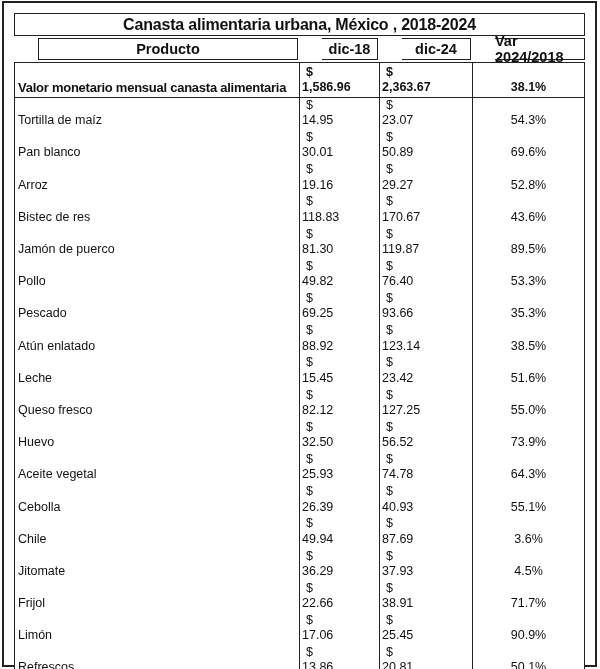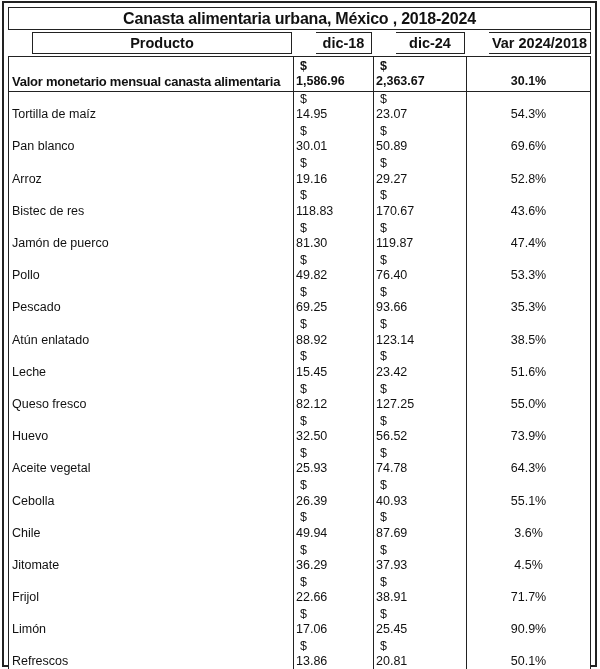--- a/index.html
+++ b/index.html
@@ -3,21 +3,21 @@
 <meta charset="utf-8">
 <style>
   html,body{margin:0;padding:0;}
   body{
     width:600px;height:669px;background:#ffffff;position:relative;
     font-family:"Liberation Sans","DejaVu Sans",sans-serif;color:#111;
     overflow:hidden;
   }
   .sheet{
     position:absolute;left:2px;top:1px;width:595px;height:666px;
-    box-sizing:border-box;border:2px solid #222;padding:4px;background:#fff;
+    box-sizing:border-box;border:2px solid #222;padding:10px;background:#fff;
   }
   
   .title-row{
     box-sizing:border-box;border:1.5px solid #222;height:23px;
     display:flex;align-items:center;justify-content:center;
     font-size:16px;font-weight:bold;letter-spacing:-0.2px;
   }
   
   .header-row{
     margin-top:2px;display:grid;grid-template-columns:284px 80px 93px 1fr;
@@ -68,21 +68,21 @@
       <div class="prow total">
     <div class="cell name">Valor monetario mensual canasta alimentaria</div>
     <div class="cell money bl d18">
       <span class="dollar">$</span>
       <span class="amount">1,586.96</span>
     </div>
     <div class="cell money bl d24">
       <span class="dollar">$</span>
       <span class="amount">2,363.67</span>
     </div>
-    <div class="cell pct bl">30.1%</div>
+    <div class="cell pct bl">38.1%</div>
   </div>
       <div class="prow">
     <div class="cell name">Tortilla de maíz</div>
     <div class="cell money bl d18">
       <span class="dollar">$</span>
       <span class="amount">14.95</span>
     </div>
     <div class="cell money bl d24">
       <span class="dollar">$</span>
       <span class="amount">23.07</span>
@@ -128,21 +128,21 @@
       <div class="prow">
     <div class="cell name">Jamón de puerco</div>
     <div class="cell money bl d18">
       <span class="dollar">$</span>
       <span class="amount">81.30</span>
     </div>
     <div class="cell money bl d24">
       <span class="dollar">$</span>
       <span class="amount">119.87</span>
     </div>
-    <div class="cell pct bl">47.4%</div>
+    <div class="cell pct bl">89.5%</div>
   </div>
       <div class="prow">
     <div class="cell name">Pollo</div>
     <div class="cell money bl d18">
       <span class="dollar">$</span>
       <span class="amount">49.82</span>
     </div>
     <div class="cell money bl d24">
       <span class="dollar">$</span>
       <span class="amount">76.40</span>

